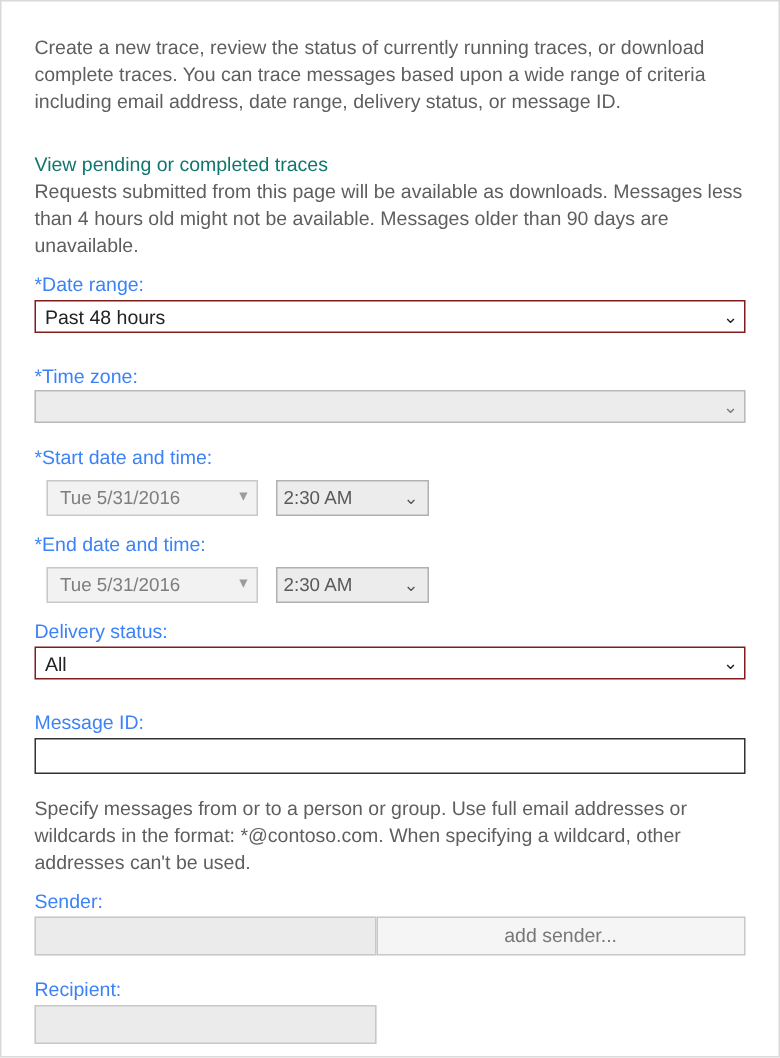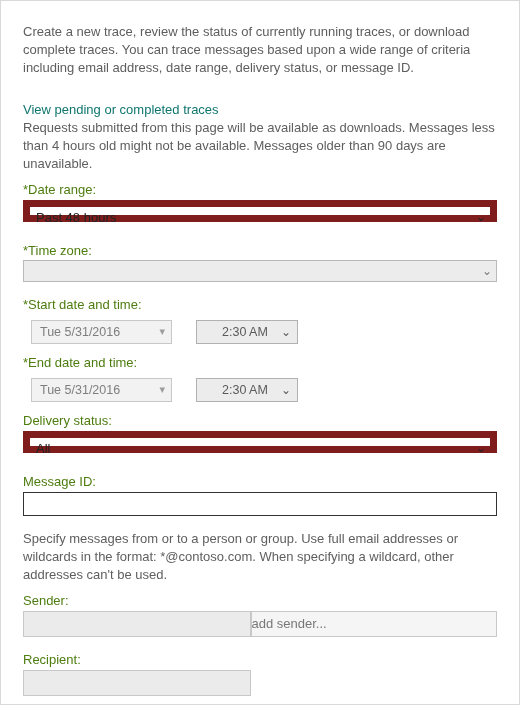--- a/index.html
+++ b/index.html
@@ -10,25 +10,25 @@
     background: #ffffff;
     width: 520px;
     height: 705px;
     border: 1px solid #d9d9d9;
     padding: 22px 22px;
     line-height: 1.38;
   }
   .intro { margin-bottom: 24px; }
   .link { color: #0f766e; cursor: pointer; }
   .para { margin-top: 0; margin-bottom: 8px; }
-  .label { color: #4d7c0f; margin-top: 8px; margin-bottom: 1px; }
+  .label { color: #3b82f6; margin-top: 8px; margin-bottom: 1px; }
   .label.tight { margin-top: 20px; }
   .select-full {
     width: 100%;
-    border: 7px solid #7f1d1d;
+    border: 1px solid #7f1d1d;
     background: #ffffff;
     font-size: 13px;
     height: 22px;
     position: relative;
     padding: 2px 6px 0 6px;
     color: #222;
   }
   .select-full .caret {
     position: absolute; right: 4px; top: 2px; font-size: 12px; pointer-events: none;
   }
@@ -38,40 +38,40 @@
     background: #ececec;
     font-size: 13px;
     height: 22px;
     position: relative;
     padding: 1px 6px 0 6px;
     color: #6f6f6f;
   }
   .select-disabled .caret {
     position: absolute; right: 4px; top: 2px; font-size: 12px; color: #7a7a7a; pointer-events: none;
   }
-  .row { margin-top: 6px; display: flex; gap: 24px; align-items: center; }
+  .row { margin-top: 6px; display: flex; gap: 12px; align-items: center; }
   .datebox {
     width: 141px; height: 24px;
     border: 1px solid #c8c8c8;
     background: #f2f2f2;
     color: #7e7e7e;
     padding: 3px 8px 0 8px;
     position: relative;
     font-size: 12.5px;
     margin-left: 8px;
   }
   .datebox .dcaret {
     position: absolute; right: 6px; top: 3px; color: #9c9c9c; font-size: 11px;
   }
   .timebox {
     width: 102px; height: 24px;
     border: 1px solid #b1b1b1;
     background: #ececec;
     color: #5a5a5a;
-    padding: 3px 8px 0 25px;
+    padding: 3px 8px 0 4px;
     position: relative;
     font-size: 12.5px;
   }
   .timebox .tcaret {
     position: absolute; right: 6px; top: 3px; font-size: 12px; color: #5a5a5a;
   }
   .text-input {
     width: 100%; height: 24px;
     border: 1px solid #333;
     background: #fff;
@@ -85,20 +85,21 @@
     border: 1px solid #c8c8c8;
     background: #ebebeb;
   }
   .send-btn {
     flex: 1;
     height: 26px;
     border: 1px solid #c8c8c8;
     background: #f5f5f5;
     color: #777;
     font-size: 13px;
+    text-align: center;
     padding-top: 3px;
     cursor: pointer;
   }
   .gap-top { margin-top: 14px; }
   .gap-top-sm { margin-top: 10px; }
 </style>
 </head>
 <body>
 
 

